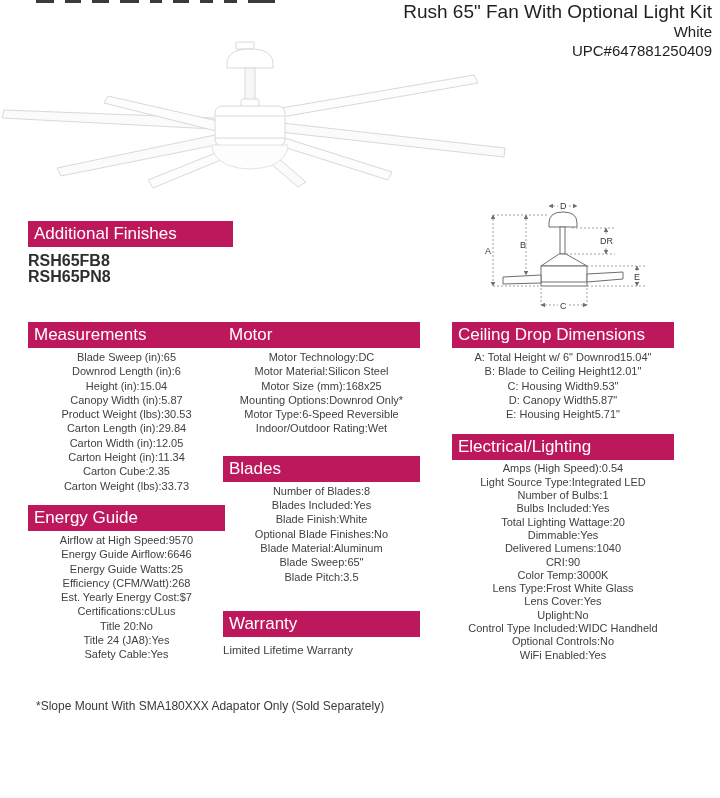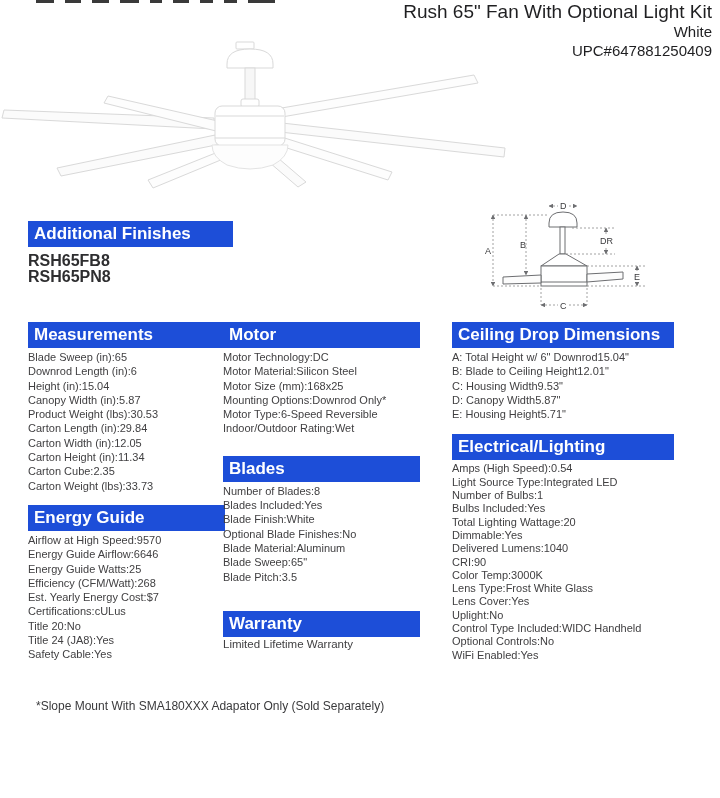--- a/index.html
+++ b/index.html
@@ -13,45 +13,45 @@
   .logo-strip .dash { height:3px; background:#3a3a3a; }
 
   
   .title-block { position:absolute; top:1px; right:8px; text-align:right; color:#1f1f21; }
   .title-main { font-size:19px; line-height:21px; }
   .title-finish { font-size:15px; line-height:19px; }
   .title-upc { font-size:15px; line-height:19px; }
 
   
   .section-header {
-    background:#1d4ed8; color:#ffffff; font-weight:bold; font-size:17px;
+    background:#be185d; color:#ffffff; font-weight:normal; font-size:17px;
     line-height:20px; padding:3px 6px; box-sizing:border-box;
   }
   .rows { padding-top:2px; }
   .spec-row {
-    display:flex; justify-content:flex-start; align-items:baseline;
+    display:flex; justify-content:center; align-items:baseline;
     font-size:11px; line-height:14.3px; color:#414042; white-space:nowrap;
   }
   .rows.tight .spec-row { line-height:13.3px; }
 
   .col { position:absolute; }
   .col1 { left:28px; top:322px; width:197px; }
   .col2 { left:223px; top:322px; width:197px; }
   .col3 { left:452px; top:322px; width:222px; }
   .sec-gap-12 { margin-top:12px; }
   .sec-gap-13 { margin-top:13px; }
   .sec-gap-20 { margin-top:20px; }
   .sec-gap-27 { margin-top:27px; }
 
   
   .finishes { position:absolute; left:28px; top:221px; width:205px; }
   .finishes .items { margin-top:6px; }
   .finish-item { font-size:16px; line-height:16px; font-weight:bold; color:#2e2e30; }
 
-  .warranty-text { font-size:11.5px; line-height:15px; margin-top:0; color:#414042; }
+  .warranty-text { font-size:11.5px; line-height:15px; margin-top:6px; color:#414042; }
 
   .footnote { position:absolute; left:36px; top:699px; font-size:12px; color:#3a3a3c; }
 
   
   .fan-art { position:absolute; left:0; top:38px; }
   .drop-diagram { position:absolute; left:475px; top:198px; }
   .drop-diagram text { font-family:"Liberation Sans", sans-serif; font-size:9px; fill:#3a3a3c; }
 </style>
 </head>
 <body>

